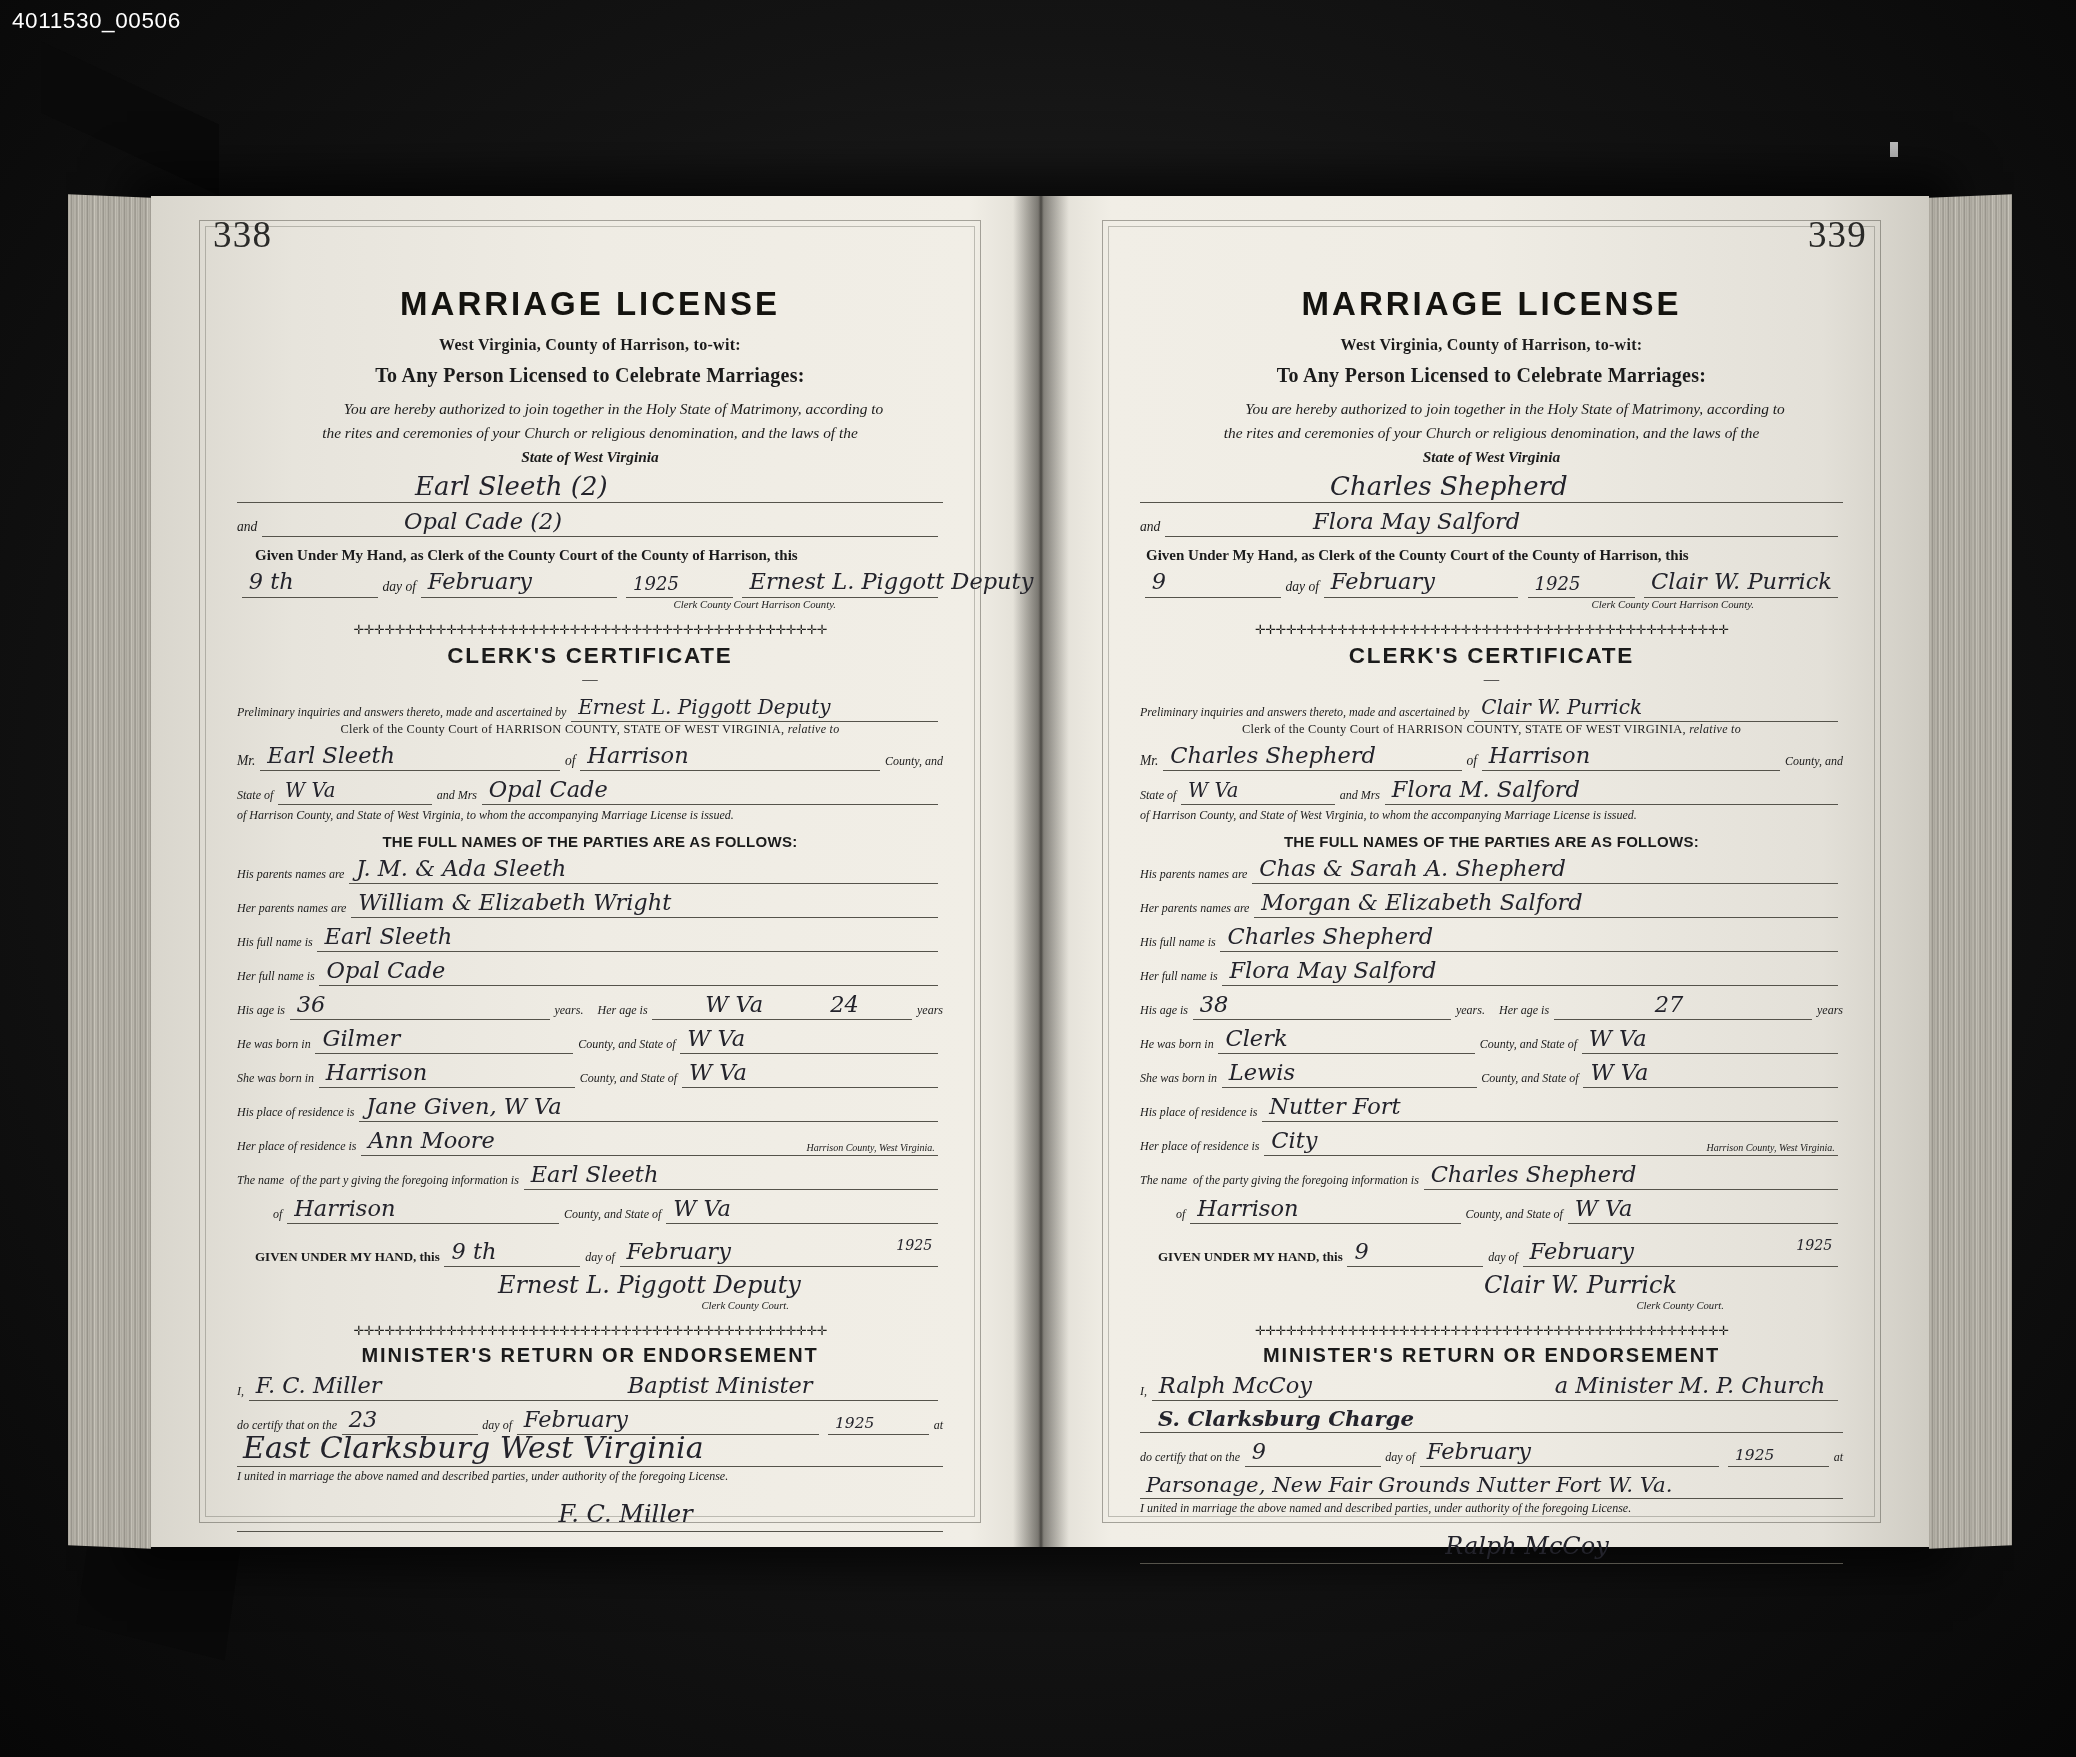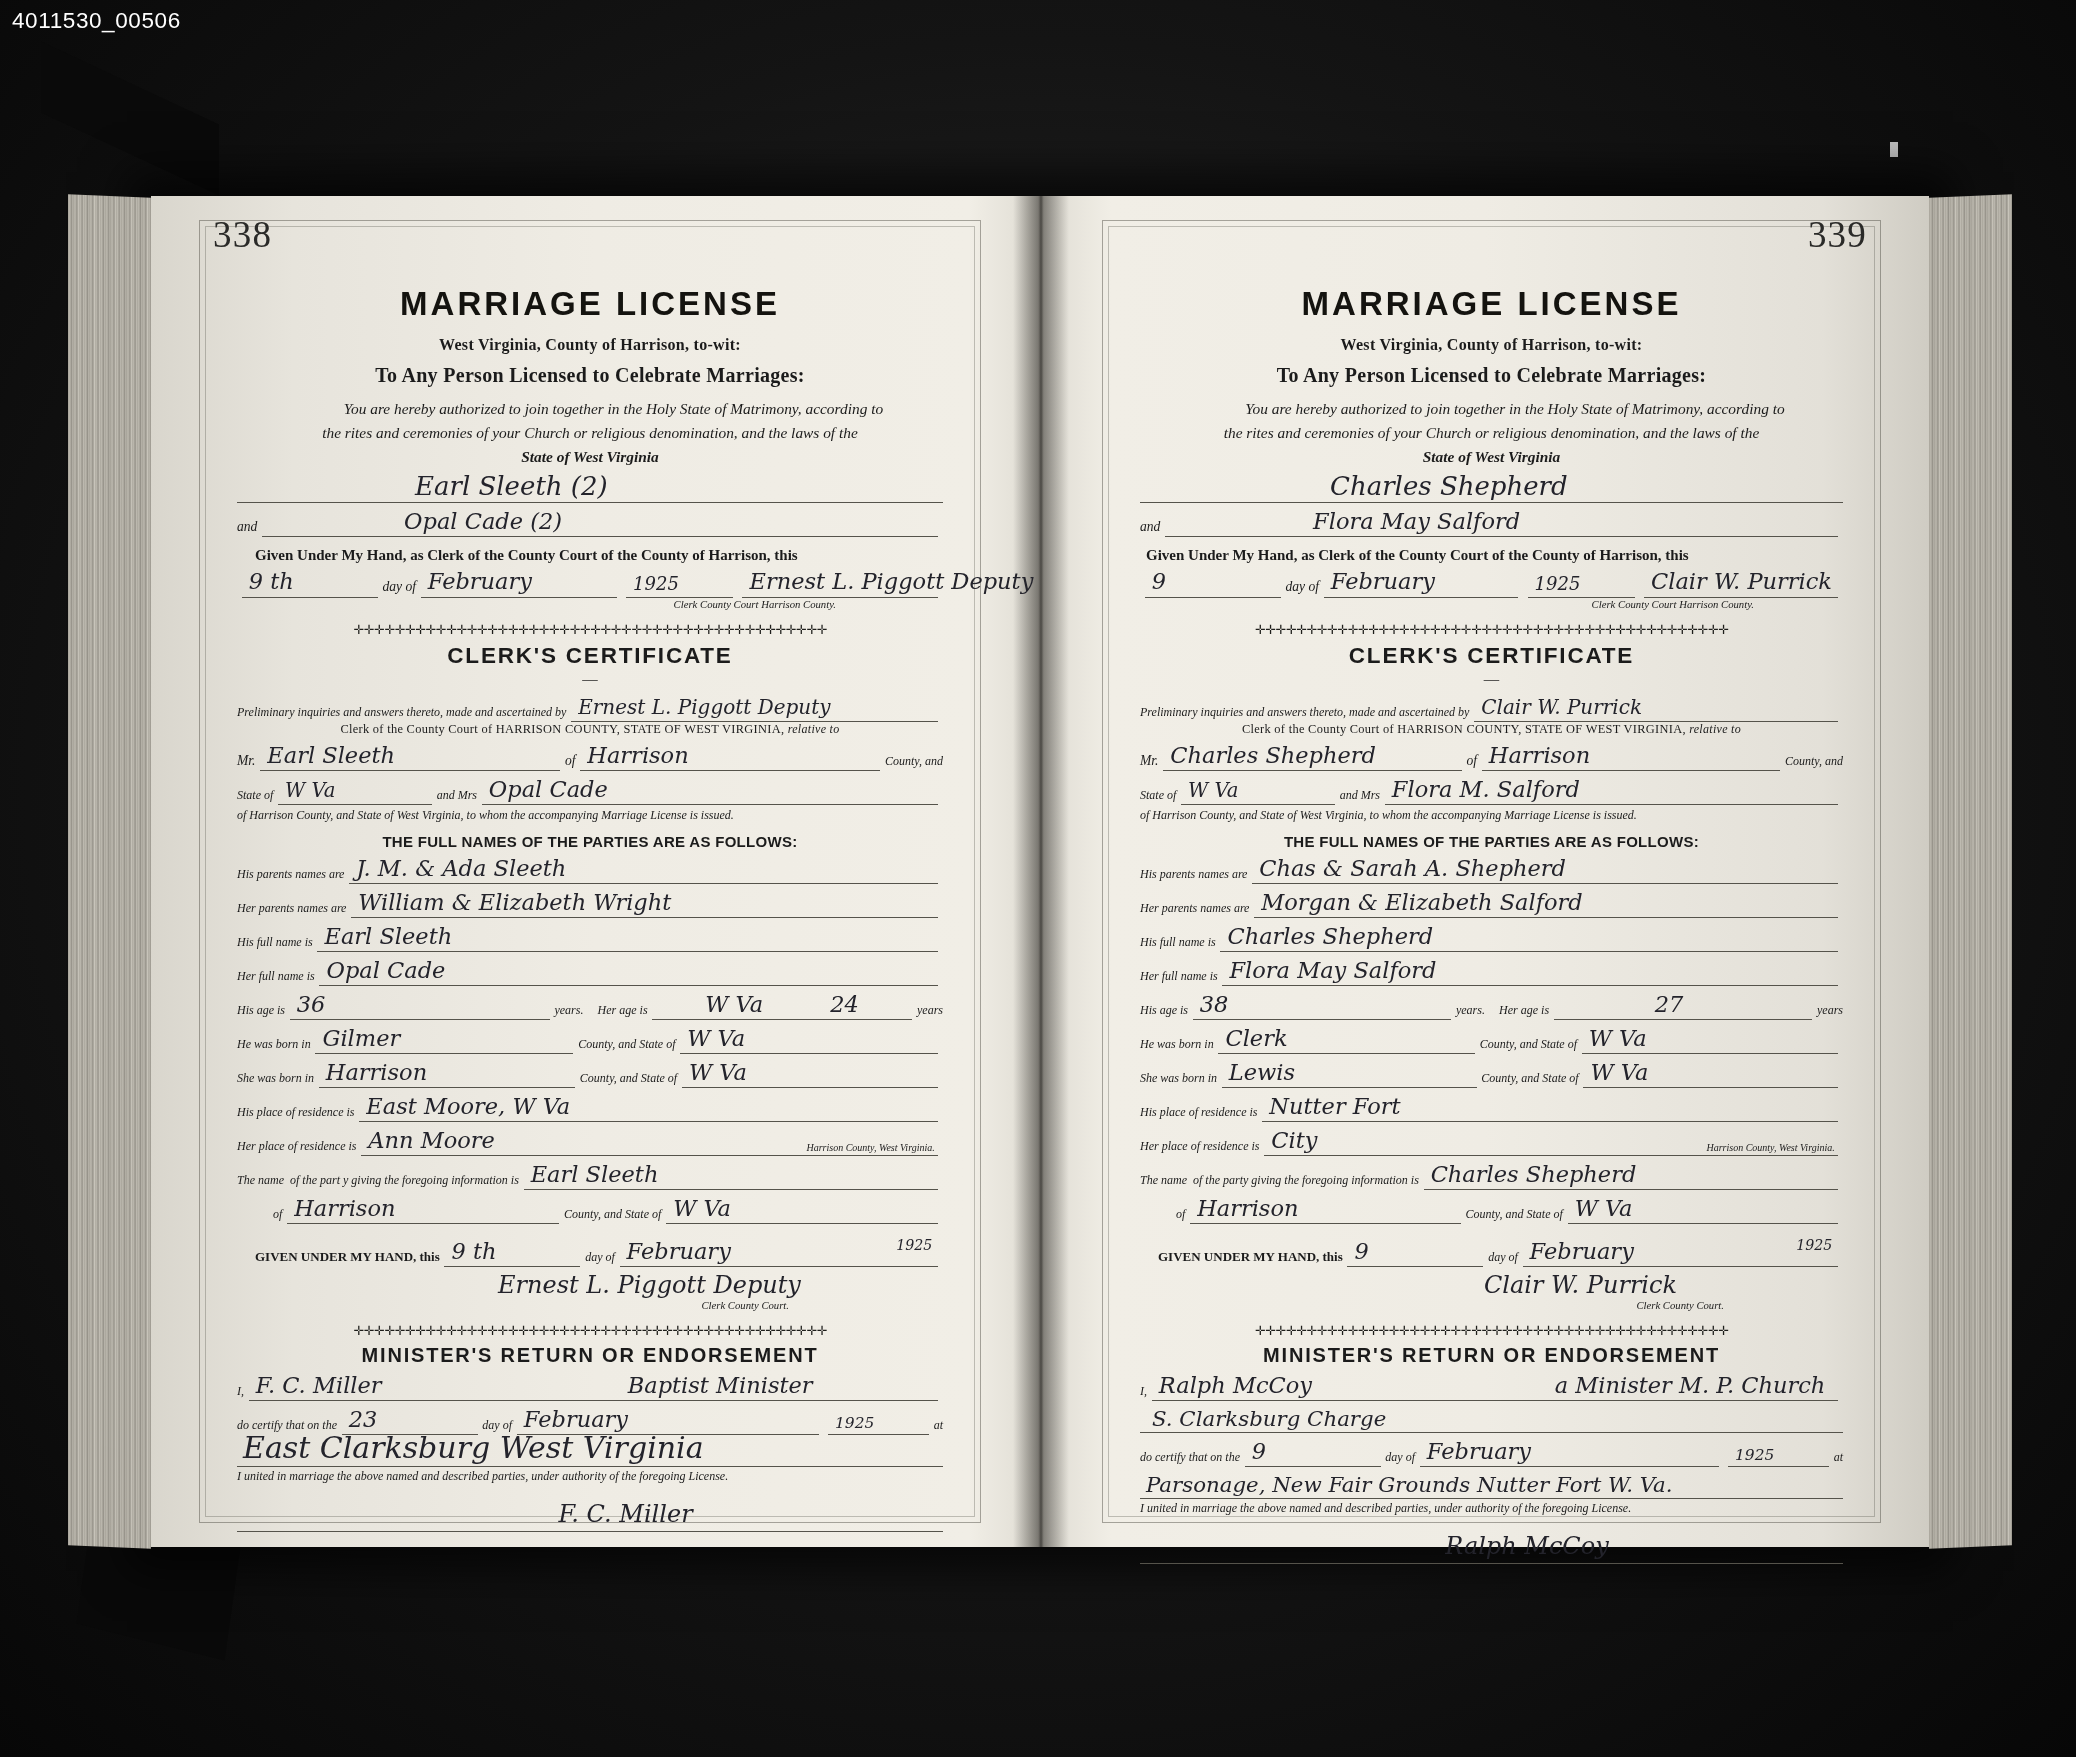--- a/index.html
+++ b/index.html
@@ -229,21 +229,21 @@
             <span class="hw hand">Harrison</span>
           </span>
           <span class="lbl tiny">County, and State of</span>
           <span class="fill">
             <span class="hw hand">W Va</span>
           </span>
         </div>
         <div class="row">
           <span class="lbl tiny">His place of residence is</span>
           <span class="fill">
-            <span class="hw hand">East Moore, W Va</span>
+            <span class="hw hand">Jane Given, W Va</span>
           </span>
         </div>
         <div class="row">
           <span class="lbl tiny">Her place of residence is</span>
           <span class="fill">
             <span class="hw hand">Ann Moore</span>
             <span style="position:absolute;right:3.6px;bottom:2.4px;font-size:10px;font-style:italic;">Harrison County, West Virginia.</span>
           </span>
         </div>
 
@@ -506,21 +506,21 @@
         <div class="cc" style="font-size:20px;">MINISTER'S RETURN OR ENDORSEMENT</div>
 
         <div class="row">
           <span class="lbl tiny">I,</span>
           <span class="fill">
             <span class="hw hand">Ralph McCoy</span>
             <span class="hw hand" style="left:403px;">a Minister M. P. Church</span>
           </span>
         </div>
         <div class="fline">
-          <span class="hand" style="position:absolute;left:12px;bottom:1.2px;font-size:21.3px;">S. Clarksburg Charge</span>
+          <span class="hand" style="position:absolute;left:18px;bottom:1.2px;font-size:21.3px;font-weight:bold;">S. Clarksburg Charge</span>
         </div>
         <div class="row">
           <span class="lbl tiny">do certify that on the</span>
           <span class="fill" style="max-width:136px;">
             <span class="hw hand">9</span>
           </span>
           <span class="lbl tiny">day of</span>
           <span class="fill">
             <span class="hw hand">February</span>
           </span>

